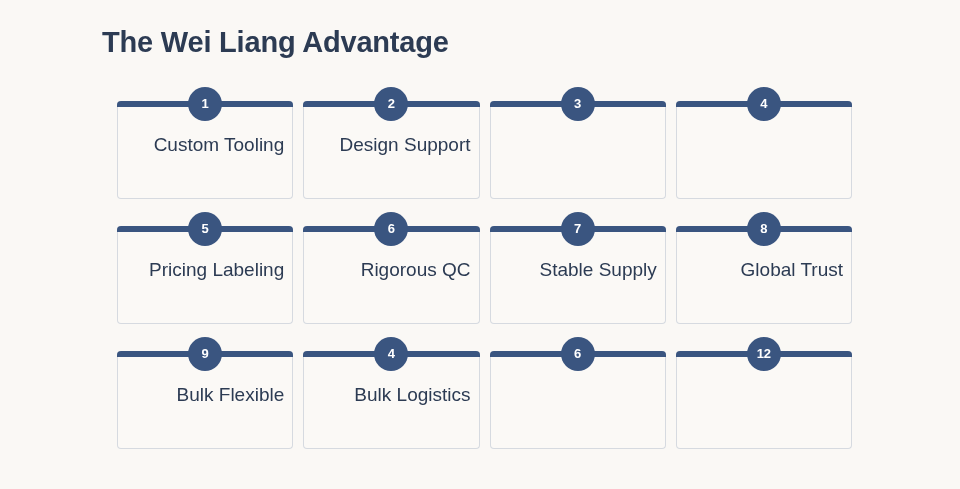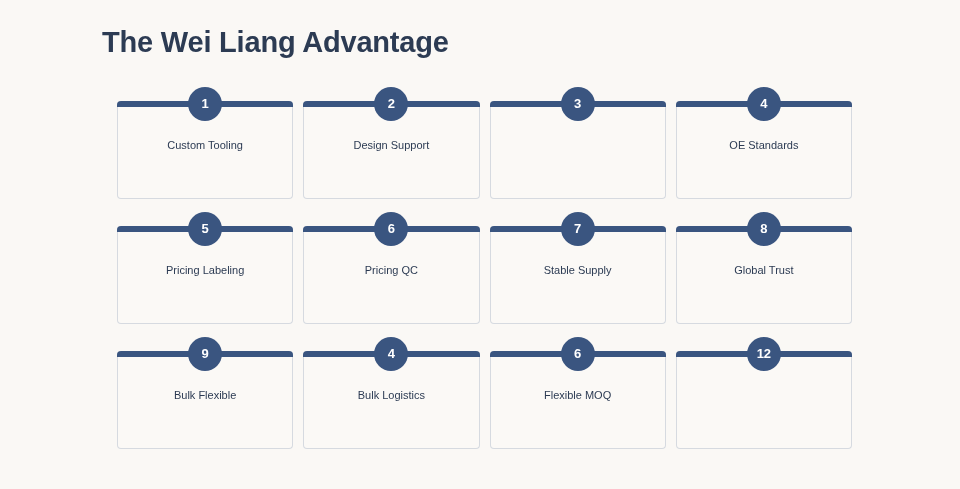--- a/index.html
+++ b/index.html
@@ -71,24 +71,25 @@
     background: #3a5580;
     color: #ffffff;
     font-size: 13px;
     font-weight: 700;
     line-height: 34px;
     text-align: center;
     z-index: 2;
   }
 
   .card-label {
-    font-size: 11px;
+    font-size: 19px;
     color: #2c3b53;
     line-height: 20px;
     padding: 0 8px;
+    text-align: right;
   }
 </style>
 </head>
 <body>
 
 <div id="page-title">The Wei Liang Advantage</div>
 
 <div id="card-grid">
     <div class="advantage-card">
       <div class="card-topbar"></div>
@@ -100,31 +101,30 @@
       <div class="card-badge">2</div>
       <div class="card-label">Design Support</div>
     </div>
     <div class="advantage-card">
       <div class="card-topbar"></div>
       <div class="card-badge">3</div>
     </div>
     <div class="advantage-card">
       <div class="card-topbar"></div>
       <div class="card-badge">4</div>
-      <div class="card-label">OE Standards</div>
     </div>
     <div class="advantage-card">
       <div class="card-topbar"></div>
       <div class="card-badge">5</div>
       <div class="card-label">Pricing Labeling</div>
     </div>
     <div class="advantage-card">
       <div class="card-topbar"></div>
       <div class="card-badge">6</div>
-      <div class="card-label">Pricing QC</div>
+      <div class="card-label">Rigorous QC</div>
     </div>
     <div class="advantage-card">
       <div class="card-topbar"></div>
       <div class="card-badge">7</div>
       <div class="card-label">Stable Supply</div>
     </div>
     <div class="advantage-card">
       <div class="card-topbar"></div>
       <div class="card-badge">8</div>
       <div class="card-label">Global Trust</div>
@@ -135,19 +135,18 @@
       <div class="card-label">Bulk Flexible</div>
     </div>
     <div class="advantage-card">
       <div class="card-topbar"></div>
       <div class="card-badge">4</div>
       <div class="card-label">Bulk Logistics</div>
     </div>
     <div class="advantage-card">
       <div class="card-topbar"></div>
       <div class="card-badge">6</div>
-      <div class="card-label">Flexible MOQ</div>
     </div>
     <div class="advantage-card">
       <div class="card-topbar"></div>
       <div class="card-badge">12</div>
     </div>
   </div>
 
 </body></html>

